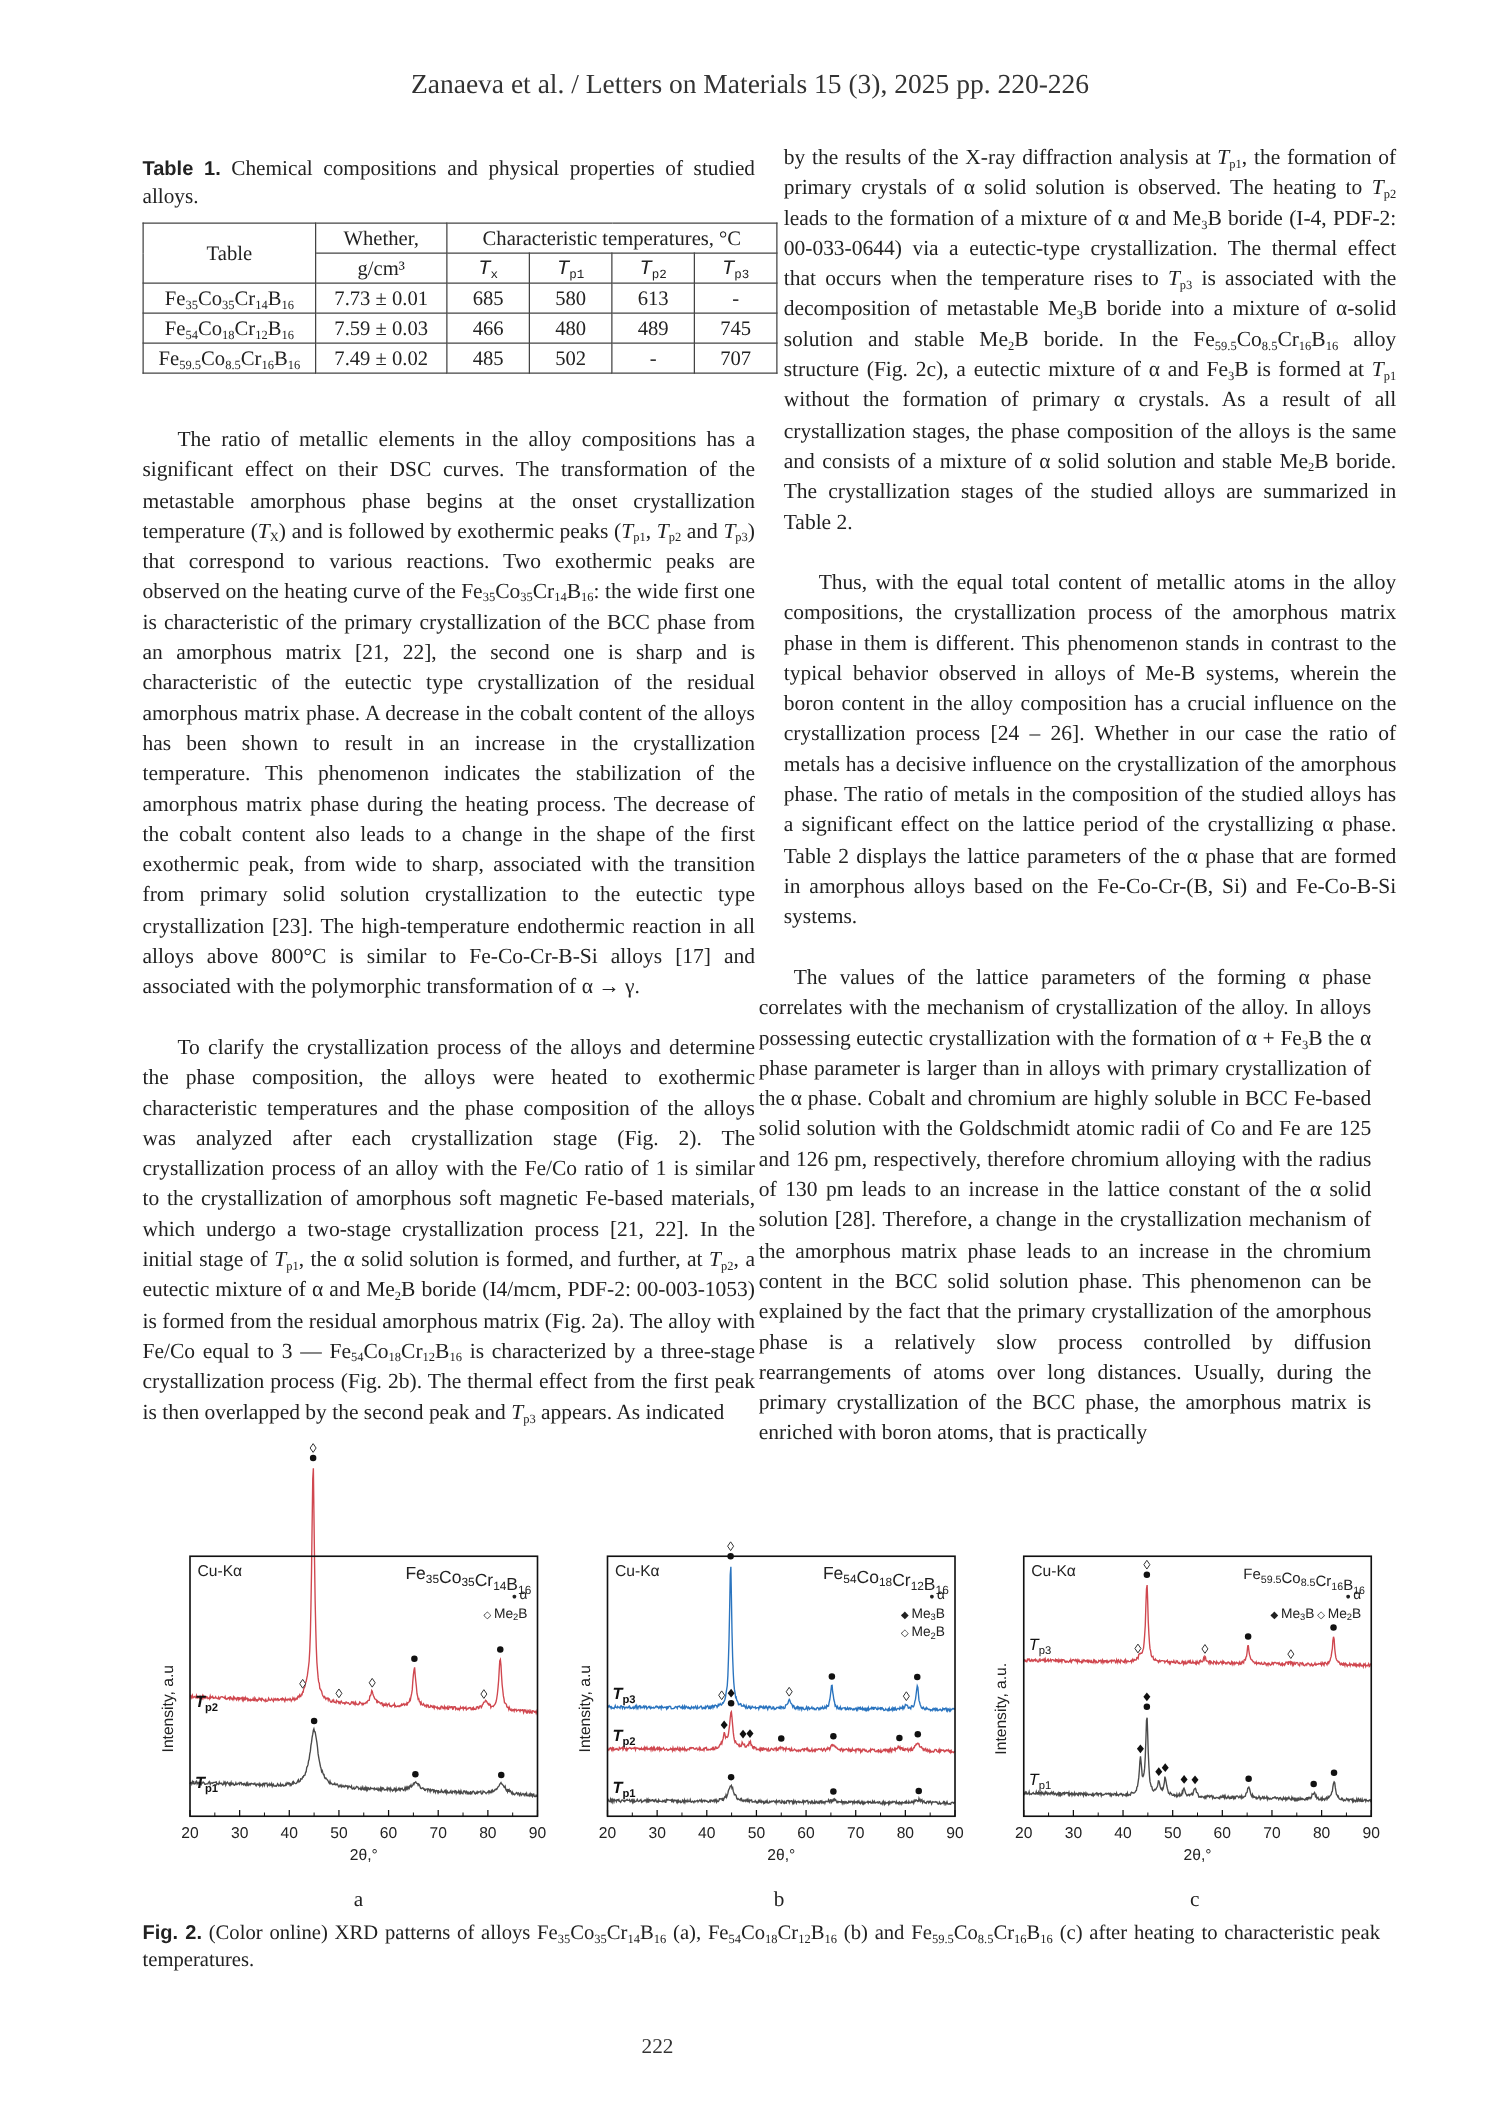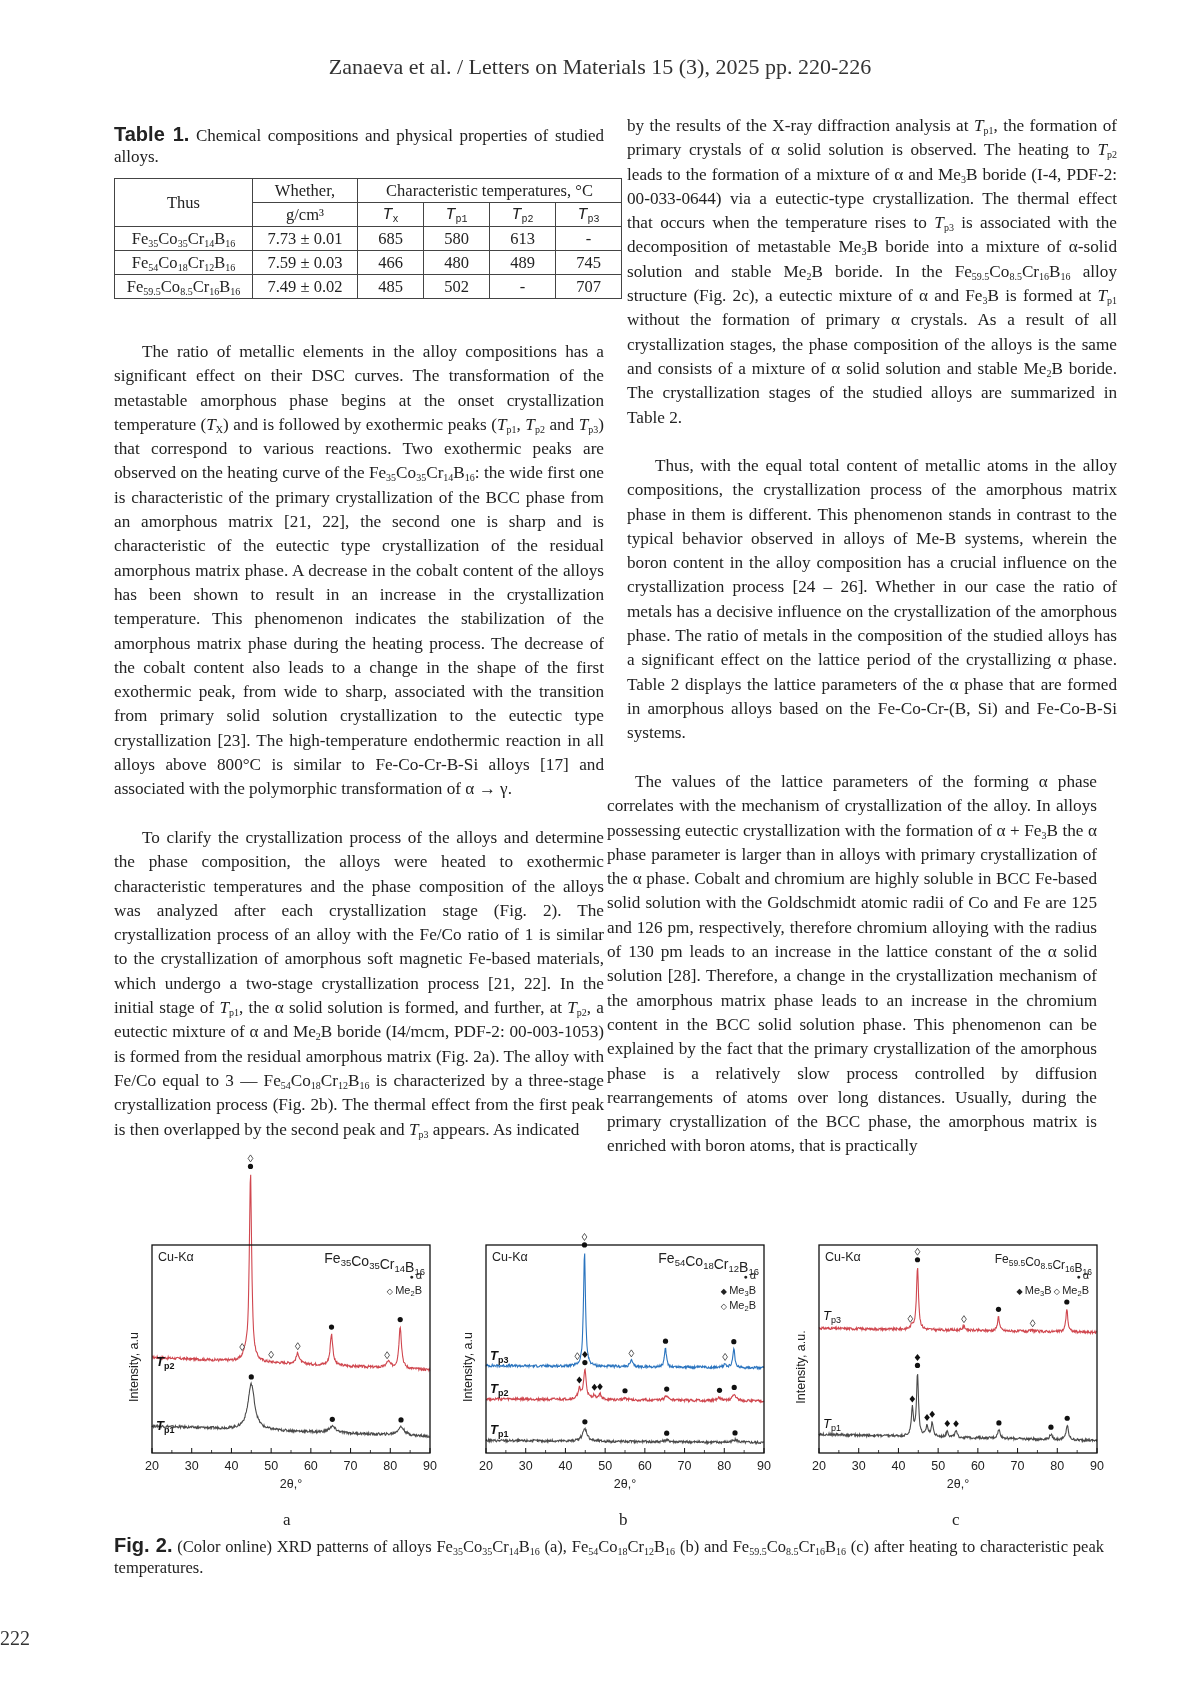--- a/index.html
+++ b/index.html
@@ -1,49 +1,49 @@
 <!DOCTYPE html>
 <html><head>
 <meta charset="utf-8">
 <style>
   html, body { margin: 0; padding: 0; background: #ffffff; }
   body { width: 1200px; height: 1697px; position: relative; font-family: "Liberation Serif", "DejaVu Serif", serif; color: #222; overflow: hidden; }
   .running-head { position: absolute; top: 54px; left: 0; width: 1200px; text-align: center; font-size: 22px; color: #333; }
   .tcap { position: absolute; top: 124px; left: 114px; width: 490px; font-size: 17px; line-height: 21px; text-align: justify; }
-  .tcap b, .fcap b { font-family: "Liberation Sans", "DejaVu Sans", sans-serif; font-weight: bold; font-size: 20px; }
+  .tcap b, .fcap b { font-family: "Liberation Sans", "DejaVu Sans", sans-serif; font-weight: bold; font-size: 16px; }
   table.t1 { position: absolute; top: 178px; left: 114px; border-collapse: collapse; font-size: 16.5px; }
   table.t1 td, table.t1 th { border: 1px solid #444; padding: 0 6px; height: 23px; text-align: center; font-weight: normal; }
   table.t1 .alloy { width: 125px; }
   table.t1 .dens { width: 92px; }
   table.t1 .tt { width: 53px; font-family: Liberation Mono, monospace; }
   i.v { font-style: italic; }
   sub { font-size: 10px; vertical-align: -3px; line-height: 0; }
   p { margin: 0; }
   .indent { text-indent: 28px; }
   .para { position: absolute; width: 490px; text-align: justify; font-size: 17.2px; line-height: 24.3px; }
   .chart { position: absolute; top: 1245px; }
   .chart svg { overflow: visible; }
   .sublabel { position: absolute; top: 1510px; font-size: 17px; }
   .fcap { position: absolute; top: 1535px; left: 114px; width: 990px; font-size: 16.5px; line-height: 21px; text-align: justify; }
-  .pagenum { position: absolute; top: 1627px; left: 0; width: 1052px; text-align: left; font-size: 20px; color: #333; }
+  .pagenum { position: absolute; top: 1627px; left: 0; width: 1052px; text-align: center; font-size: 17px; color: #333; }
   .ax { font-family: "Liberation Sans", "DejaVu Sans", sans-serif; }
 </style>
 </head>
 <body>
 
 <div class="running-head">Zanaeva et al. / Letters on Materials 15 (3), 2025 pp. 220-226</div>
 
 <div class="tcap">
   <b>Table 1.</b><span> Chemical compositions and physical properties of studied alloys.</span>
 </div>
 
 <table class="t1">
   <thead>
     <tr>
-      <th class="alloy" rowspan="2">Thus</th>
+      <th class="alloy" rowspan="2">Table</th>
       <th class="dens" style="height:22px;">Whether,</th>
       <th colspan="4">Characteristic temperatures, °C</th>
     </tr>
     <tr>
       <th class="dens">g/cm³</th>
       <th class="tt"><i class="v">T</i><sub>x</sub></th>
       <th class="tt"><i class="v">T</i><sub>p1</sub></th>
       <th class="tt"><i class="v">T</i><sub>p2</sub></th>
       <th class="tt"><i class="v">T</i><sub>p3</sub></th>
     </tr>

